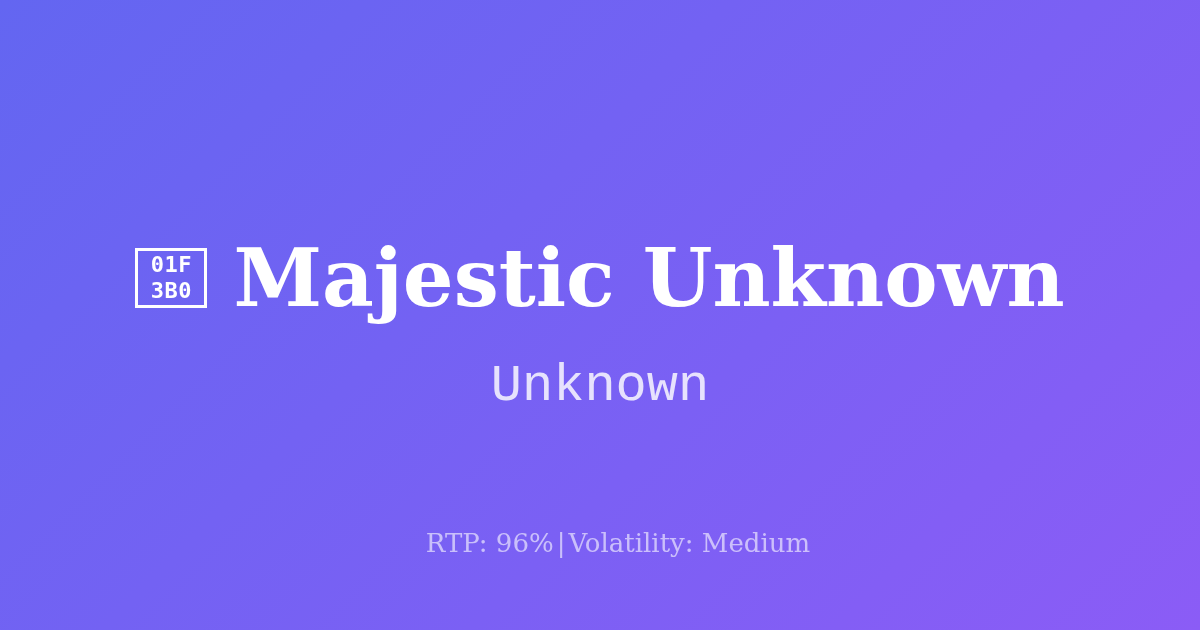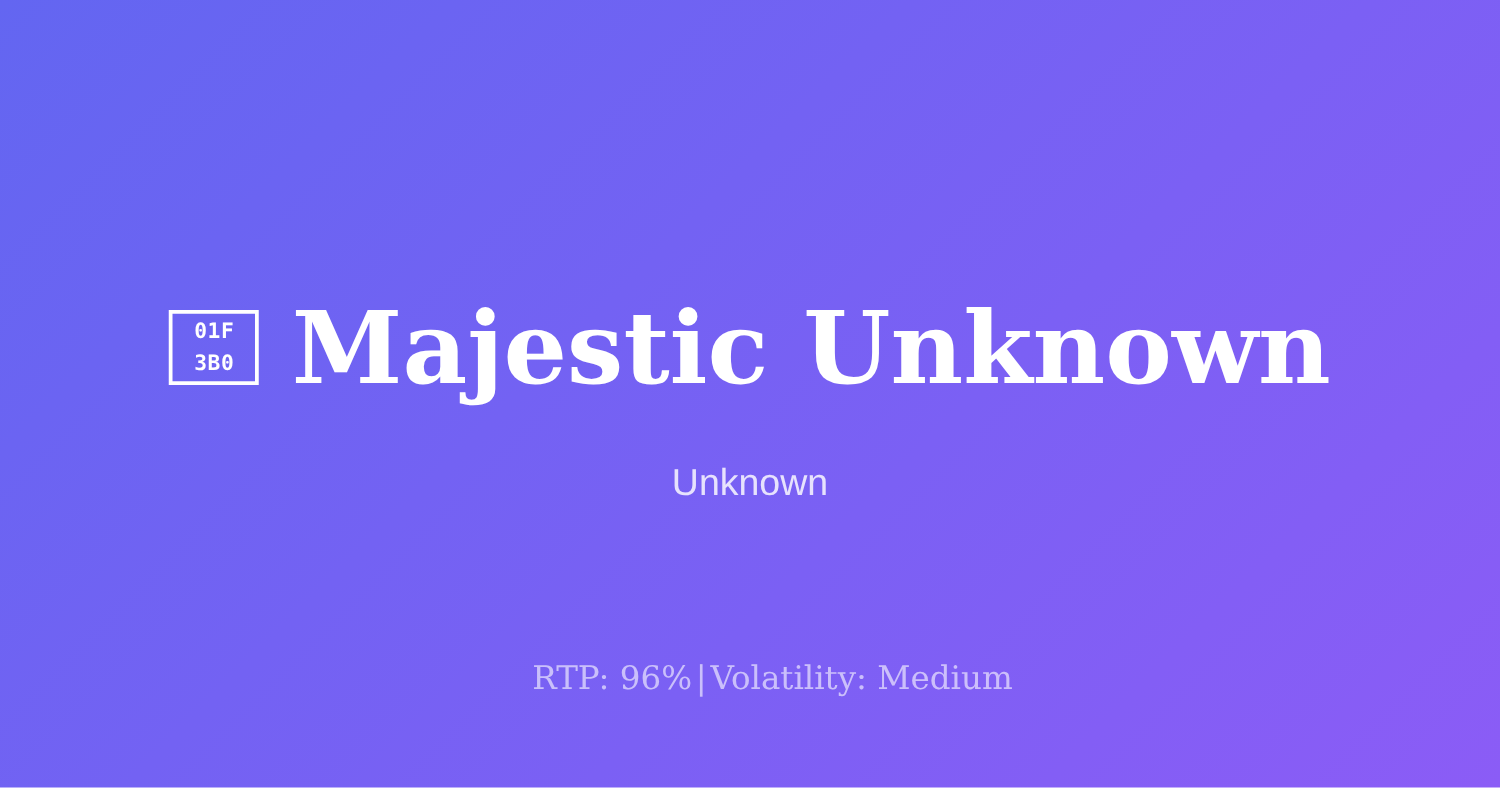--- a/index.html
+++ b/index.html
@@ -47,21 +47,21 @@
     flex-direction: column;
     align-items: center;
     justify-content: center;
     box-sizing: border-box;
     width: 72px;
     height: 60px;
     border: 3px solid #ffffff;
     color: #ffffff;
     font-family: "DejaVu Sans Mono", monospace;
     font-weight: 700;
-    font-size: 17px;
+    font-size: 22px;
     line-height: 26px;
     letter-spacing: 0.5px;
     padding: 1px 2px 2px 2px;
     flex: 0 0 auto;
   }
   .tofu-row {
     display: block;
     height: 26px;
   }
 
@@ -76,23 +76,23 @@
   }
 
   
   .subtitle {
     position: absolute;
     left: 0;
     right: 0;
     top: 362px;
     text-align: center;
     color: rgba(255, 255, 255, 0.82);
-    font-family: Liberation Sans, sans-serif;
+    font-family: Liberation Mono, monospace;
     font-weight: 400;
-    font-size: 30px;
+    font-size: 52px;
     line-height: 50px;
     white-space: nowrap;
   }
 
   
   .meta {
     position: absolute;
     left: 0;
     right: 0;
     top: 526px;

